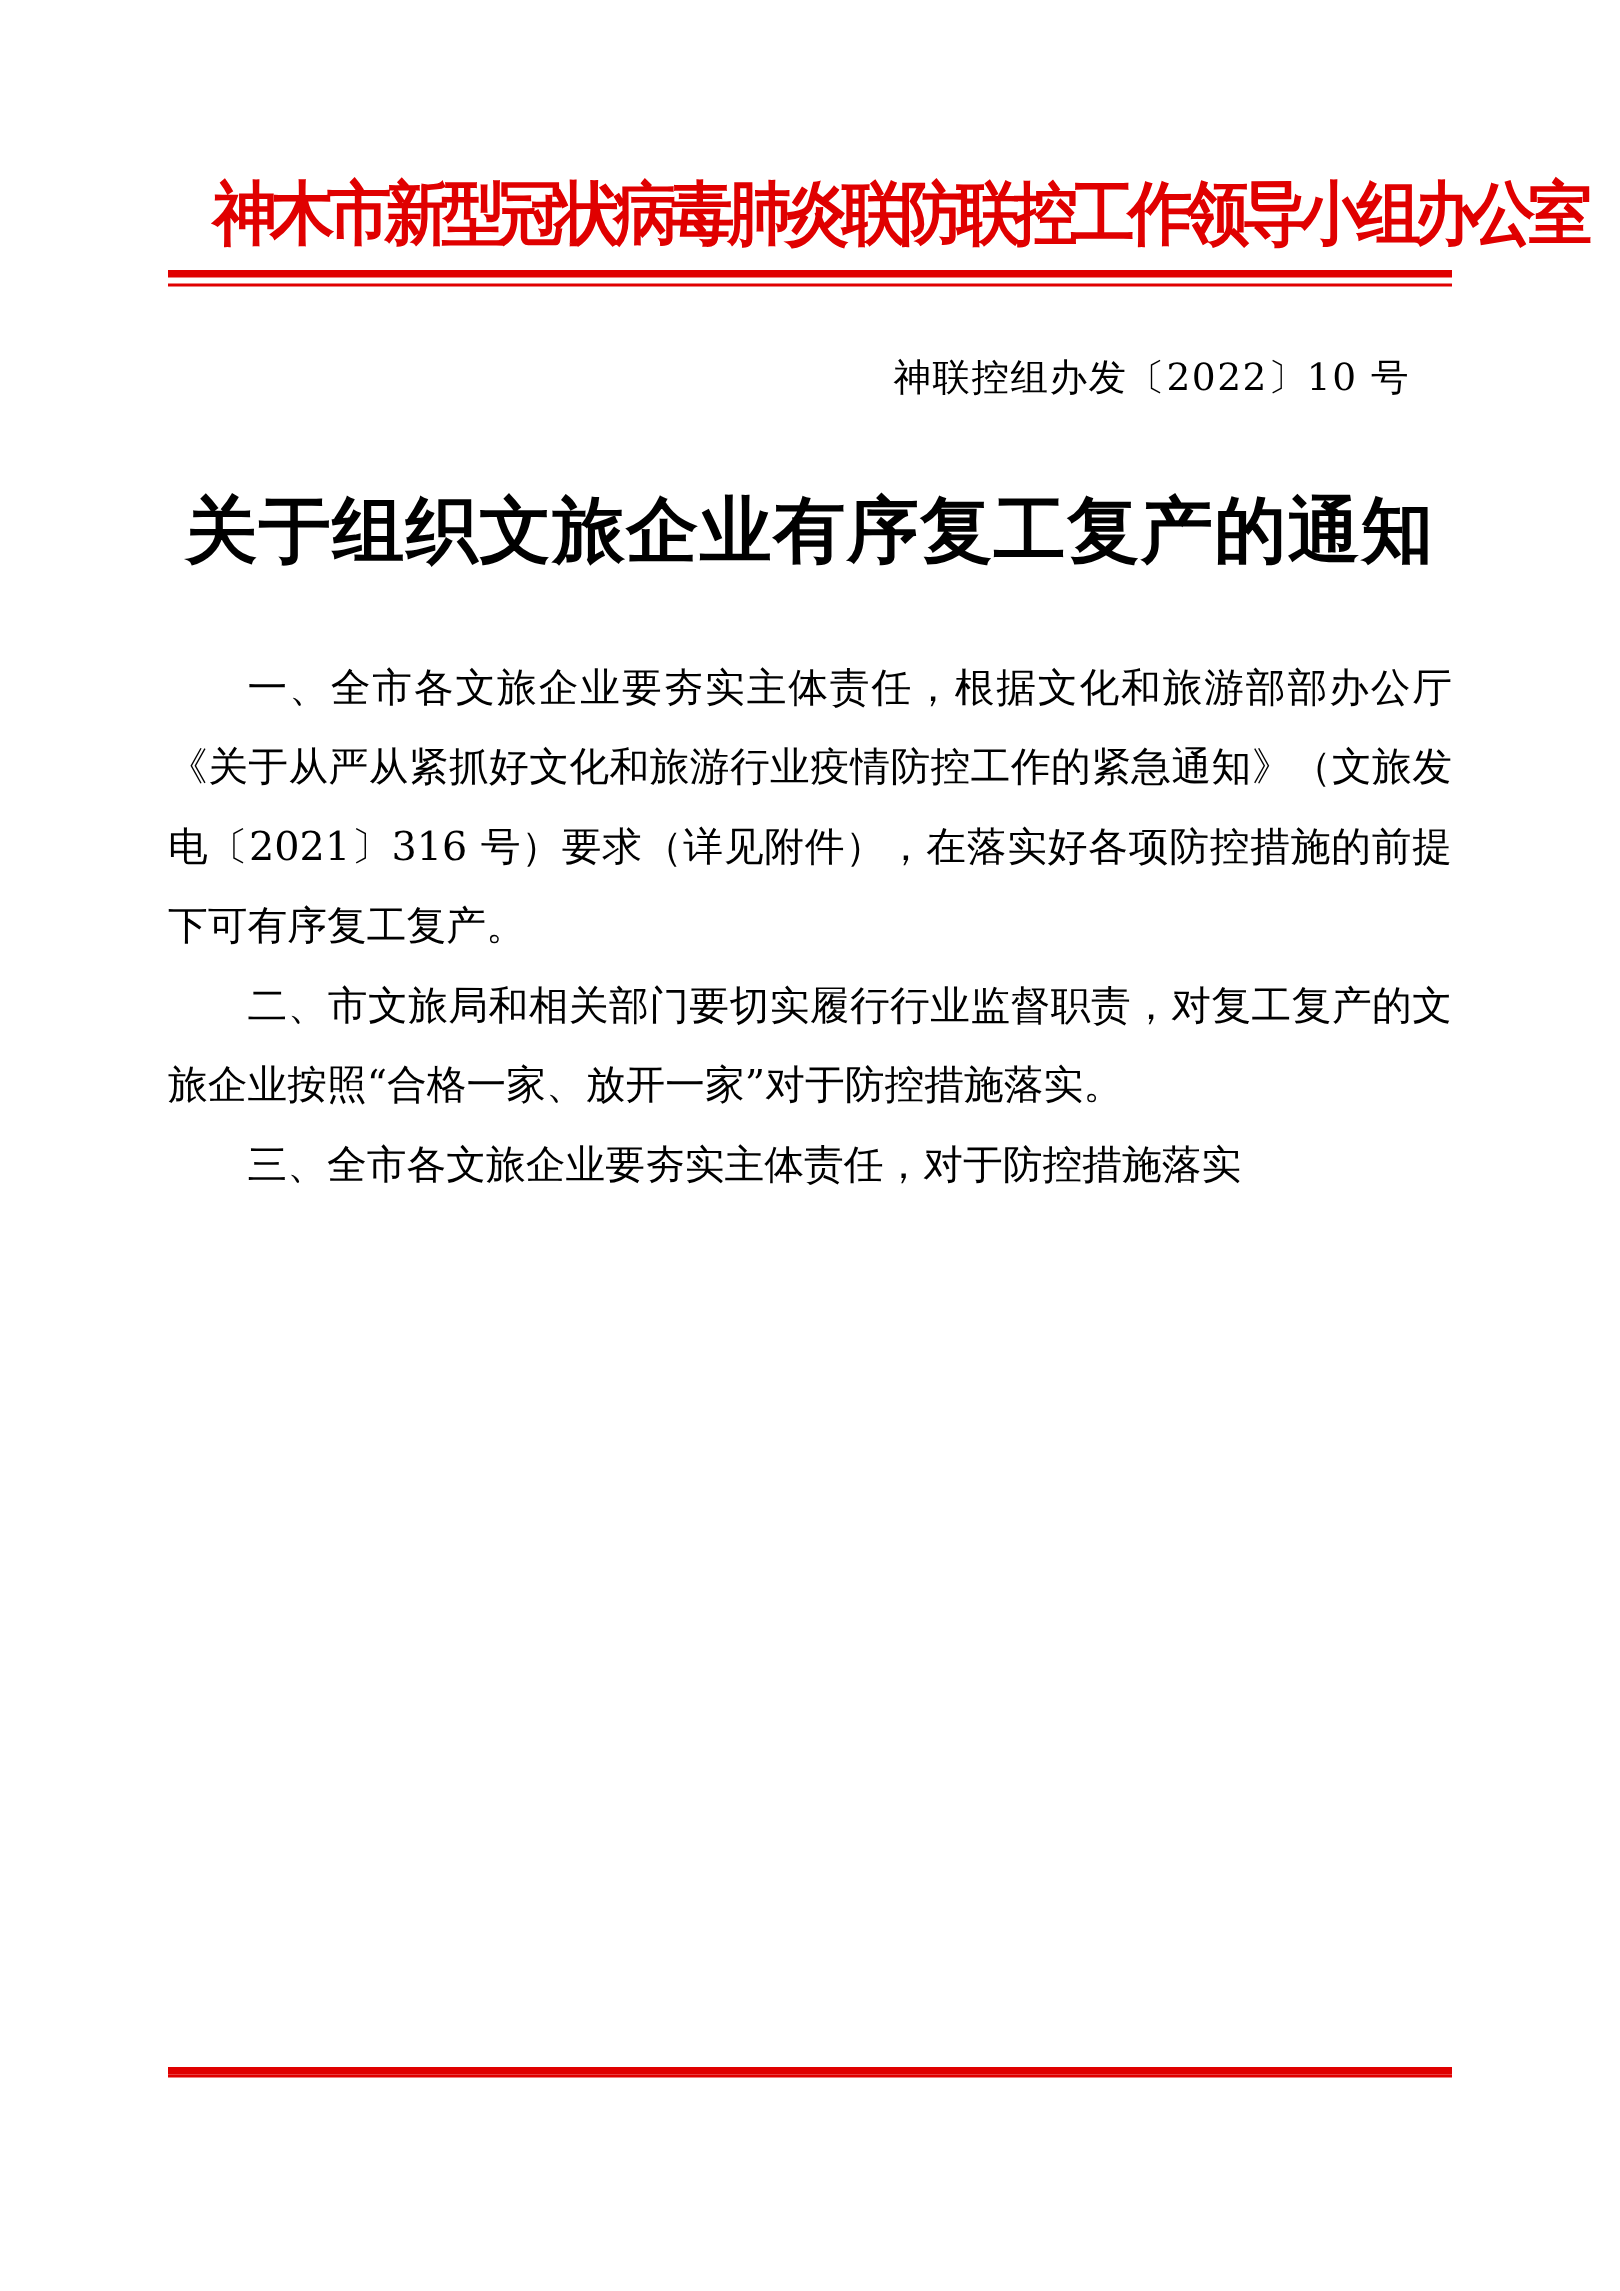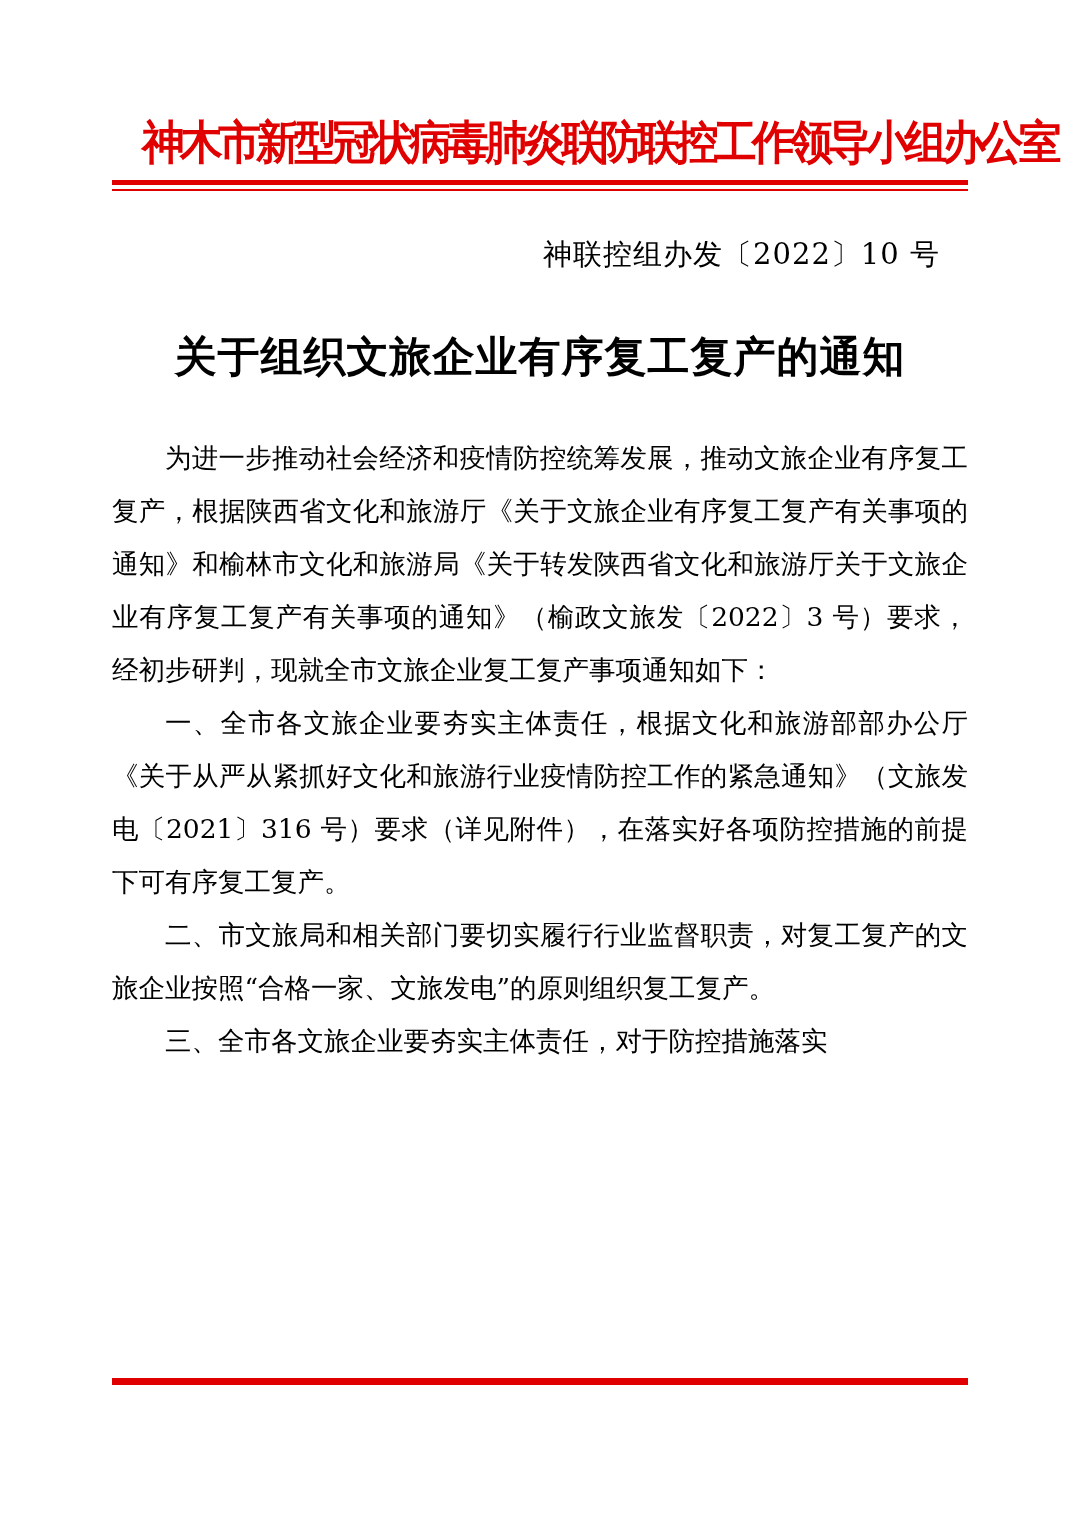--- a/index.html
+++ b/index.html
@@ -47,29 +47,29 @@
   }
   .rule-thin {
     height: 2px;
     background: #e00000;
     margin-top: 4px;
   }
   
   .docnum {
     margin-top: 44px;
     text-align: right;
-    font-size: 29px;
+    font-size: 25px;
     letter-spacing: 1px;
     padding-right: 28px;
   }
   
   .doc-title {
     margin-top: 54px;
     text-align: center;
-    font-size: 42px;
+    font-size: 48px;
     font-weight: bold;
     letter-spacing: 1px;
   }
   
   .body-text {
     margin-top: 46px;
     font-size: 26.5px;
     line-height: 53px;
     text-align: justify;
     text-justify: inter-ideograph;
@@ -104,23 +104,22 @@
       <div class="rule-thick"></div>
       <div class="rule-thin"></div>
     </div>
   </div>
 
   <div class="docnum">神联控组办发〔2022〕10 号</div>
 
   <div class="doc-title">关于组织文旅企业有序复工复产的通知</div>
 
   <div class="body-text">
-    <p class="para indent">为进一步推动社会经济和疫情防控统筹发展，推动文旅企业有序复工复产，根据陕西省文化和旅游厅《关于文旅企业有序复工复产有关事项的通知》和榆林市文化和旅游局《关于转发陕西省文化和旅游厅关于文旅企业有序复工复产有关事项的通知》（榆政文旅发〔2022〕3 号）要求，经初步研判，现就全市文旅企业复工复产事项通知如下：</p>
     <p class="para indent">一、全市各文旅企业要夯实主体责任，根据文化和旅游部部办公厅《关于从严从紧抓好文化和旅游行业疫情防控工作的紧急通知》（文旅发电〔2021〕316 号）要求（详见附件），在落实好各项防控措施的前提下可有序复工复产。</p>
-    <p class="para indent">二、市文旅局和相关部门要切实履行行业监督职责，对复工复产的文旅企业按照“合格一家、文旅发电”的原则组织复工复产。</p>
+    <p class="para indent">二、市文旅局和相关部门要切实履行行业监督职责，对复工复产的文旅企业按照“合格一家、放开一家”对于防控措施落实。</p>
     <p class="para indent">三、全市各文旅企业要夯实主体责任，对于防控措施落实</p>
   </div>
 
   <div class="footer-rules">
     <div class="rule-thick"></div>
     <div class="rule-thin"></div>
   </div>
 
 </div>
 

